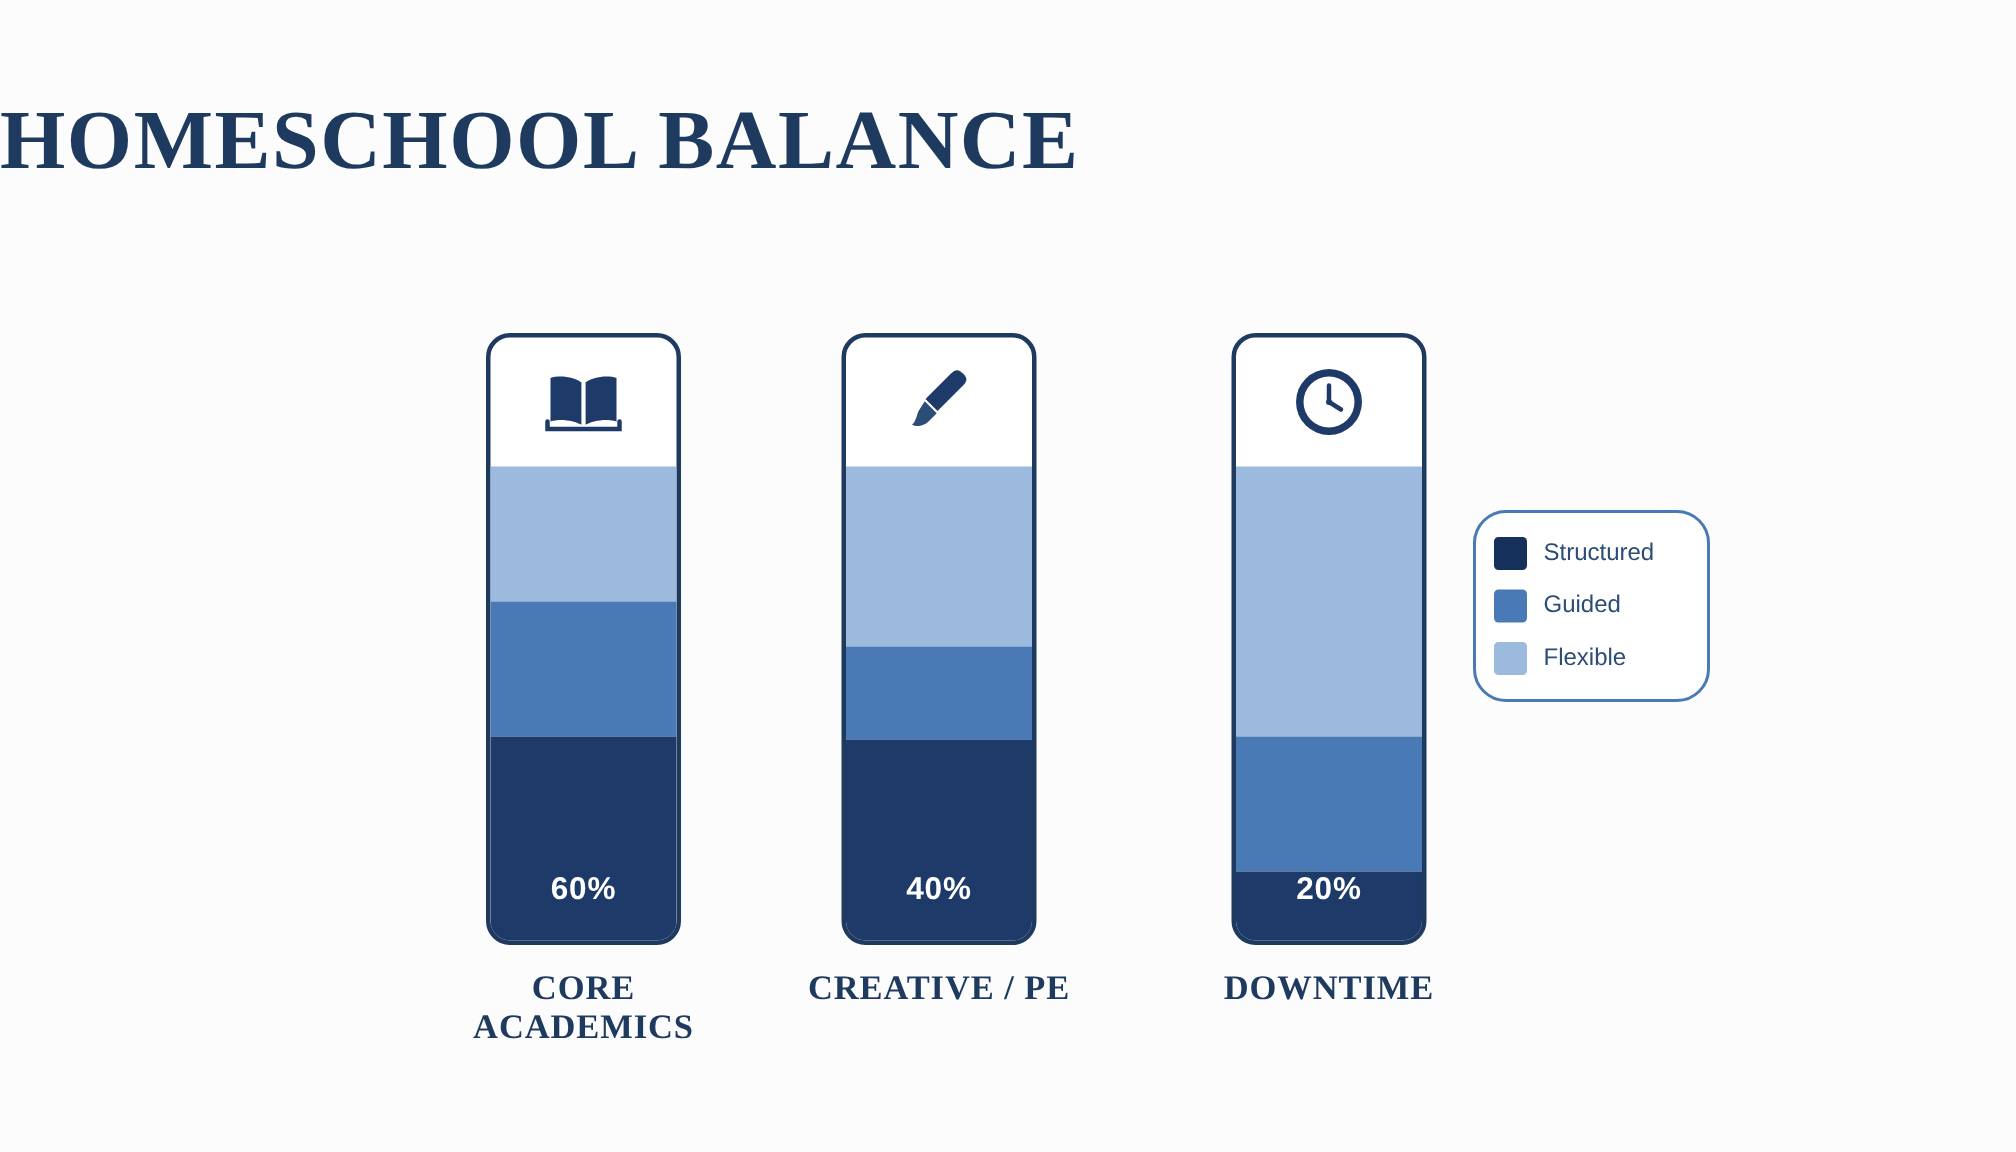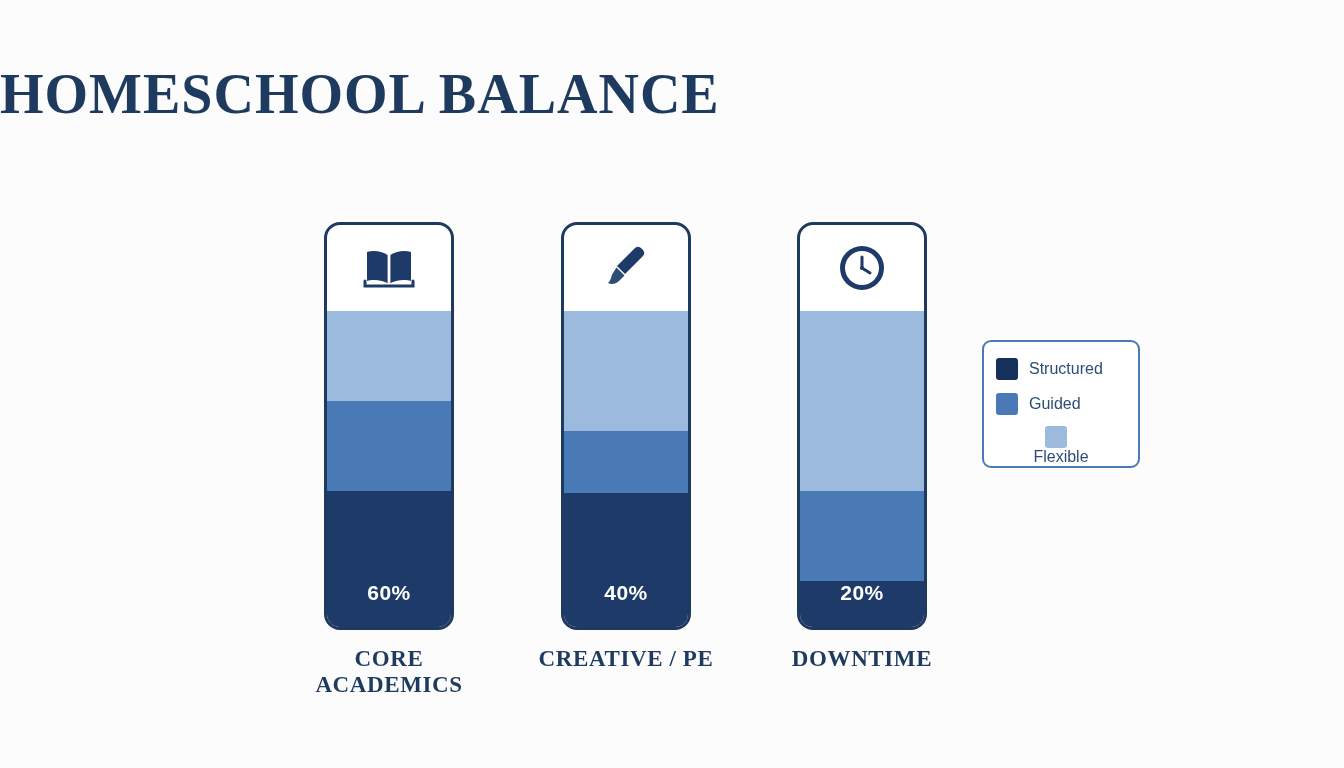--- a/index.html
+++ b/index.html
@@ -106,32 +106,32 @@
     text-transform: uppercase;
     font-family: "Liberation Serif", serif;
   }
 
   .legend {
     position: absolute;
     left: 982px;
     top: 340px;
     width: 158px;
     border: 2px solid #4a7ab5;
-    border-radius: 9px;
+    border-radius: 22px;
     background: #ffffff;
     padding: 14px 12px;
     box-sizing: border-box;
   }
   .legend-row {
     display: flex;
     align-items: center;
     height: 26px;
     margin-bottom: 9px;
   }
-  .legend-row:last-child { margin-bottom: 0; flex-direction: column; }
+  .legend-row:last-child { margin-bottom: 0; }
   .swatch {
     width: 22px;
     height: 22px;
     border-radius: 3px;
     margin-right: 11px;
     flex: 0 0 auto;
   }
   .legend-text {
     color: #2c4d76;
     font-size: 16px;
@@ -173,21 +173,21 @@
           <svg width="50" height="50" viewBox="0 0 50 50" aria-hidden="true">
             <path d="M41 6 C44 9, 44 11, 41 14 L24 31 L16 23 L33 6 C36 3, 38 3, 41 6 Z" fill="#1e3a68"></path>
             <path d="M15.5 24.5 L23.5 32.5 L18 38 C15 41, 10 42, 7 40 C10 38, 10 33, 12 30 Z" fill="#2c4d76"></path>
           </svg>
         </div>
         <div class="value-label">40%</div>
       </div>
       <div class="cat-label">Creative / PE</div>
     </div>
 
-    <div class="column" style="left:473px;">
+    <div class="column" style="left:497px;">
       <div class="bar">
         <div class="seg" style="top:86px;height:180px;background:#9cb9de;"></div>
         <div class="seg" style="top:266px;height:90px;background:#4a7ab5;"></div>
         <div class="seg" style="top:356px;height:52px;background:#1e3a68;"></div>
         <div class="icon-wrap">
           <svg width="52" height="52" viewBox="0 0 52 52" aria-hidden="true">
             <circle cx="26" cy="26" r="22" fill="#1e3a68"></circle>
             <circle cx="26" cy="26" r="17" fill="#ffffff"></circle>
             <line x1="26" y1="26" x2="26" y2="15" stroke="#1e3a68" stroke-width="3" stroke-linecap="round"></line>
             <line x1="26" y1="26" x2="34" y2="31" stroke="#1e3a68" stroke-width="3" stroke-linecap="round"></line>

